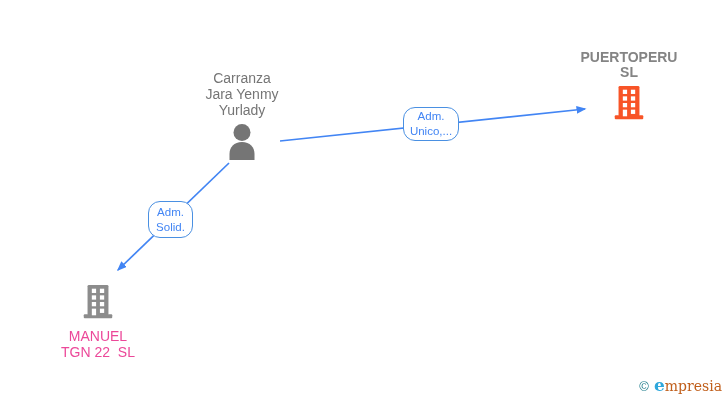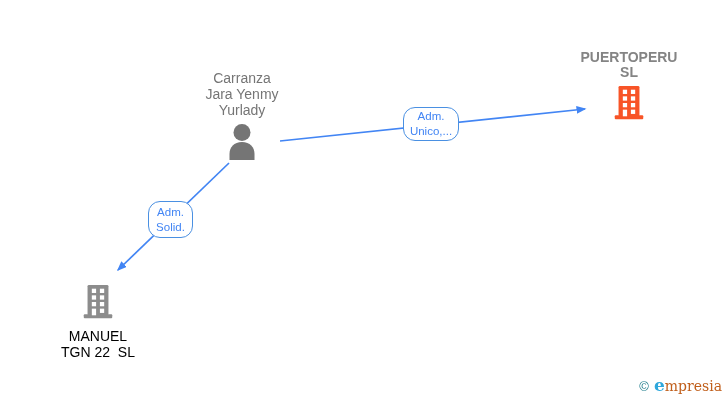--- a/index.html
+++ b/index.html
@@ -33,21 +33,21 @@
   }
   .person-label {
     color: #757575;
   }
   .company-label-active {
     color: #848484;
     font-weight: bold;
     line-height: 15px;
   }
   .company-label {
-    color: #000000;
+    color: #ec4899;
   }
   .node-icon {
     display: inline-block;
     margin-top: 4px;
     cursor: pointer;
   }
   .edge-label {
     position: absolute;
     z-index: 3;
     background: #ffffff;

